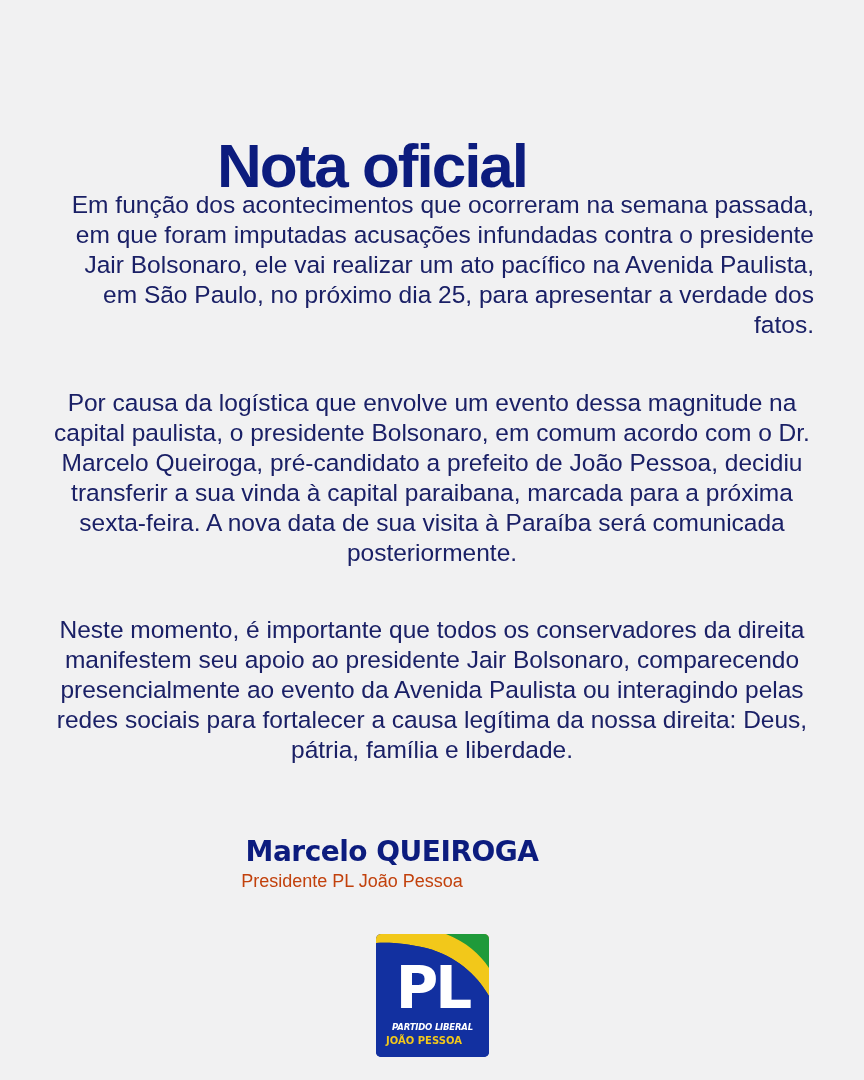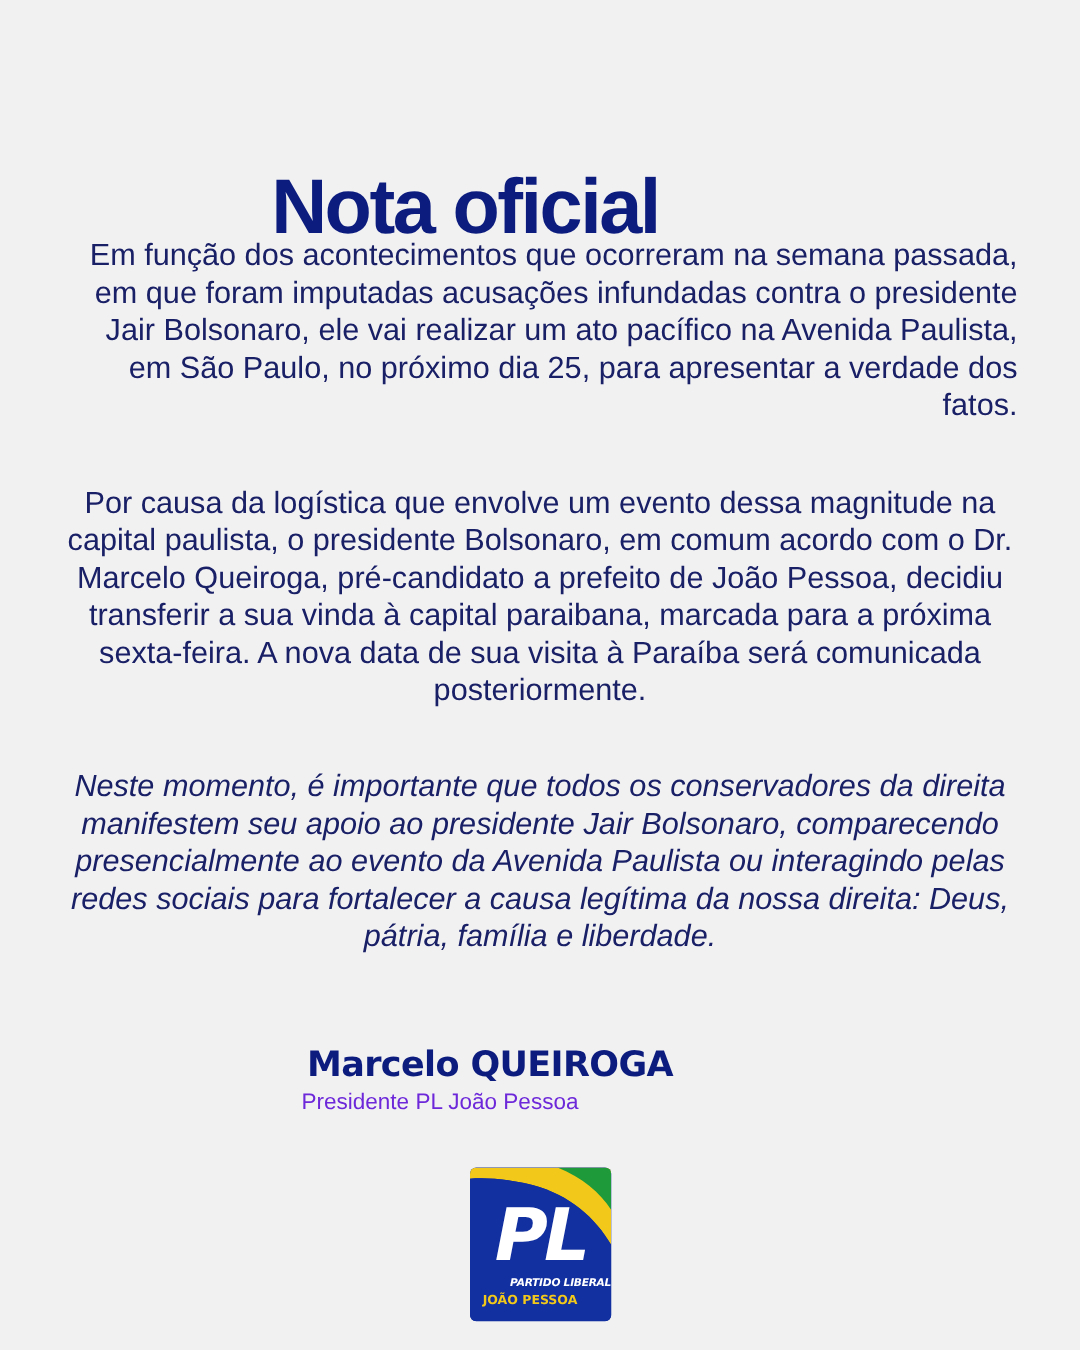--- a/index.html
+++ b/index.html
@@ -34,21 +34,21 @@
       width: 764px;
       text-align: center;
       font-family: "Liberation Sans", sans-serif;
       font-size: 24.5px;
       line-height: 30px;
       color: #1a2066;
       margin: 0;
     }
     .p1 { top: 190px; text-align: right; }
     .p2 { top: 388px; }
-    .p3 { top: 615px; font-style: italic; }
+    .p3 { top: 615px; }
     .signature-name {
       position: absolute;
       top: 834px;
       left: 0;
       width: 784px;
       text-align: center;
       font-family: "DejaVu Sans", sans-serif;
       font-weight: bold;
       font-size: 28px;
       line-height: 36px;
@@ -57,21 +57,21 @@
     }
     .signature-role {
       position: absolute;
       top: 869px;
       left: 0;
       width: 704px;
       text-align: center;
       font-family: "Liberation Sans", sans-serif;
       font-size: 18px;
       line-height: 24px;
-      color: #6d28d9;
+      color: #c2410c;
     }
     .logo {
       position: absolute;
       left: 376px;
       top: 934px;
       width: 113px;
       height: 123px;
       border-radius: 5px;
       overflow: hidden;
       background: #1230a0;
@@ -82,40 +82,38 @@
       top: 0;
     }
     .logo-pl {
       position: absolute;
       left: 0;
       top: 22px;
       width: 113px;
       text-align: center;
       font-family: "DejaVu Sans", sans-serif;
       font-weight: bold;
-      font-style: italic;
       font-size: 58px;
       line-height: 64px;
       color: #ffffff;
       letter-spacing: -3px;
     }
     .logo-party {
       position: absolute;
       left: 0;
       top: 88px;
       width: 113px;
       text-align: center;
       font-family: "DejaVu Sans", sans-serif;
       font-weight: bold;
       font-style: italic;
       font-size: 8.5px;
       line-height: 11px;
       color: #ffffff;
       letter-spacing: -0.2px;
-      padding-left: 16px;
     }
     .logo-city {
       position: absolute;
       left: 0;
       top: 101px;
       width: 96px;
       text-align: center;
       font-family: "DejaVu Sans", sans-serif;
       font-weight: bold;
       font-size: 10px;

